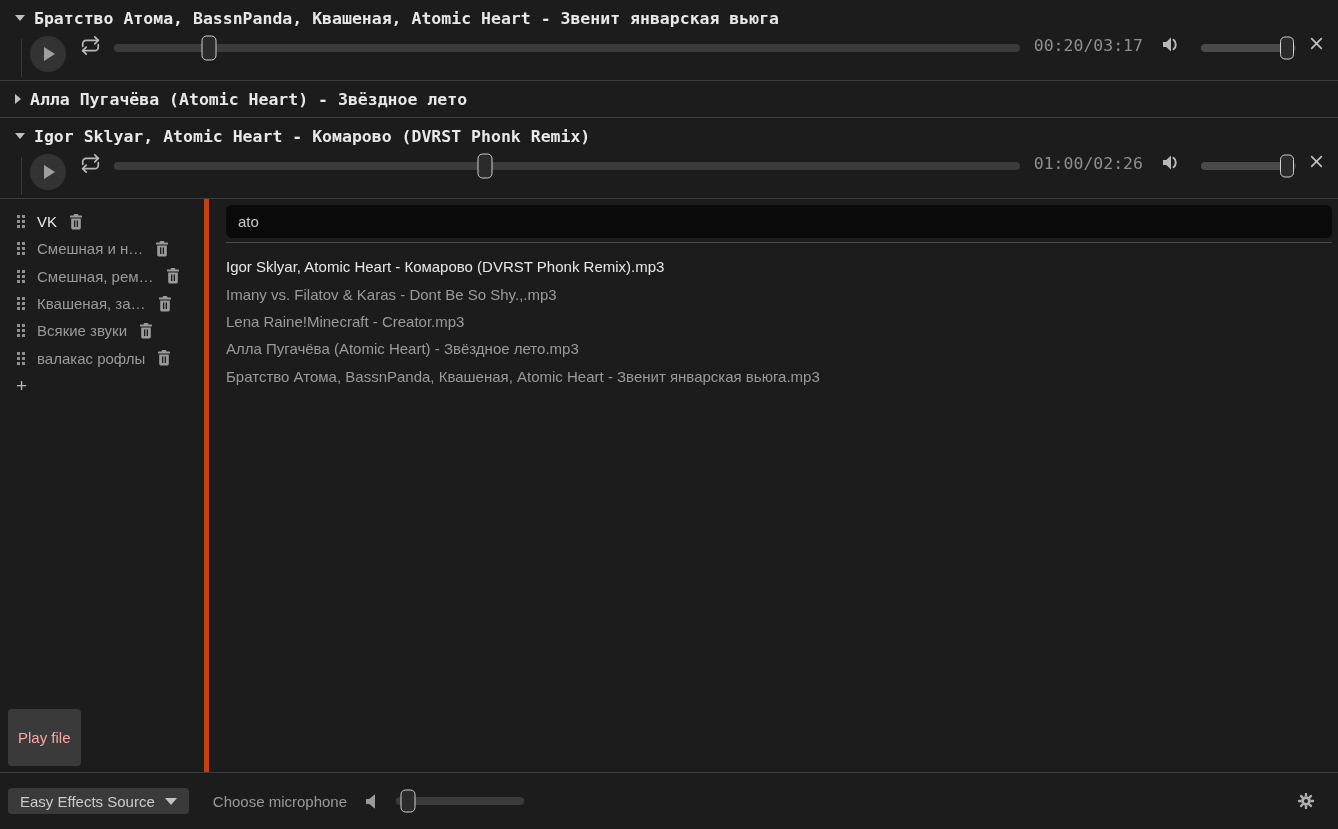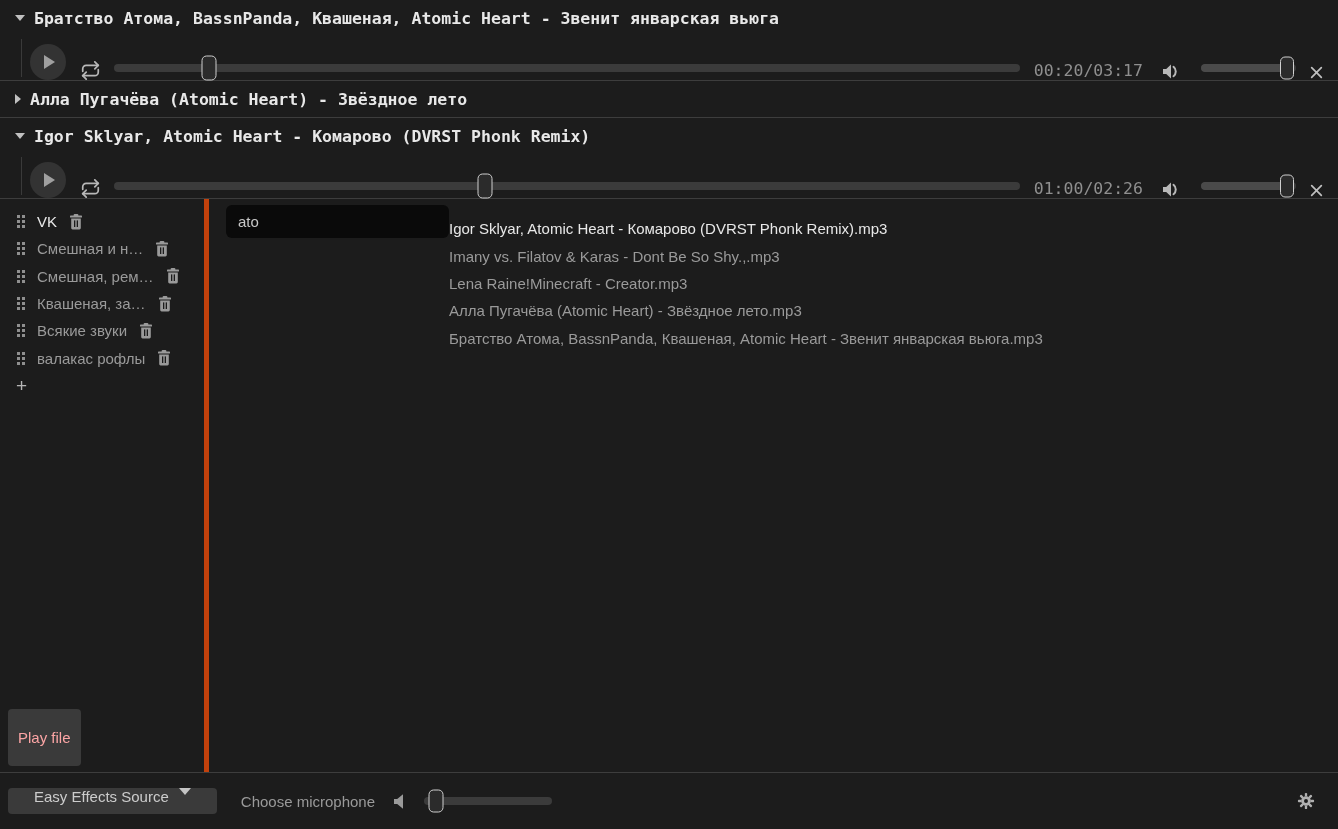--- a/index.html
+++ b/index.html
@@ -18,21 +18,21 @@
 
   
   .player-header{height:36px;display:flex;align-items:center;padding-left:15px;flex:none;}
   .tri-down{width:0;height:0;border-left:5px solid transparent;border-right:5px solid transparent;
     border-top:6px solid #c0c0c0;flex:none;}
   .tri-right{width:0;height:0;border-top:5px solid transparent;border-bottom:5px solid transparent;
     border-left:6px solid #c0c0c0;flex:none;}
   .player-title{margin-left:9px;font-family:"DejaVu Sans Mono","Liberation Mono",monospace;
     font-size:16.5px;font-weight:700;color:var(--text_bright);white-space:nowrap;}
 
-  .player-controls{height:44px;display:flex;align-items:flex-end;padding:0 14px 0 30px;
+  .player-controls{height:44px;display:flex;align-items:flex-start;padding:0 14px 0 30px;
     position:relative;flex:none;}
   .player-controls::before{content:"";position:absolute;left:21px;top:3px;bottom:3px;width:1px;
     background:#3a3a3a;}
   .play-btn{width:36px;height:36px;border-radius:50%;background:#333333;border:none;flex:none;
     display:flex;align-items:center;justify-content:center;cursor:pointer;padding:0;}
   .play-tri{width:0;height:0;border-top:7px solid transparent;border-bottom:7px solid transparent;
     border-left:11px solid #9f9f9f;margin-left:3px;}
   .repeat{margin-left:14px;flex:none;display:flex;}
   .seek{flex:1;height:24px;position:relative;margin-left:13px;cursor:pointer;}
   .slider-track{position:absolute;left:0;right:0;top:50%;transform:translateY(-50%);
@@ -60,33 +60,33 @@
     position:relative;top:-5px;margin-left:1px;}
   .tab-label{margin-left:14px;font-size:15px;color:var(--text_dim);white-space:nowrap;}
   .tab-row.active .tab-label{color:var(--text_bright);}
   .trash{margin-left:12px;flex:none;display:flex;background:none;border:none;padding:0;cursor:pointer;}
   .add-btn{width:20px;height:24px;background:none;border:none;color:#b5b5b5;font-size:19px;
     line-height:20px;text-align:left;padding:0;margin-top:2px;cursor:pointer;font-family:inherit;}
   .play-file{margin-top:auto;align-self:flex-start;background:var(--button_bg);color:#fca5a5;
     border:none;border-radius:4px;font-size:15px;padding:20px 10px;margin-left:-8px;cursor:pointer;
     font-family:inherit;}
 
-  .content{flex:1;padding:6px 6px 0 17px;display:flex;flex-direction:row;min-width:0;}
+  .content{flex:1;padding:6px 6px 0 17px;display:flex;flex-direction:column;min-width:0;}
   .search{height:33px;background:var(--input_bg);border:none;border-radius:6px;color:#c8c8c8;
     font-size:15px;padding:0 12px;outline:none;font-family:inherit;flex:none;}
   .search-underline{height:1px;background:#4a4a4a;margin-top:4px;flex:none;}
   .files{list-style:none;margin:10px 0 0 0;padding:0;}
   .file-row{height:27.4px;display:flex;align-items:center;font-size:15px;color:var(--text_dim);
     white-space:nowrap;cursor:pointer;}
   .file-row.active{color:var(--text_bright);}
 
   
   .bottom-bar{height:56px;flex:none;display:flex;align-items:center;padding:0 8px;}
   .source-btn{height:26px;background:var(--button_bg);border:none;border-radius:4px;color:#cccccc;
-    font-size:15px;padding:0 26px;display:flex;gap:10px;cursor:pointer;
+    font-size:15px;padding:0 12px;display:flex;align-items:center;gap:10px;cursor:pointer;
     font-family:inherit;flex:none;}
   .caret{width:0;height:0;border-left:6px solid transparent;border-right:6px solid transparent;
     border-top:7px solid #c4c4c4;}
   .mic-label{margin-left:24px;font-size:15px;color:var(--text_dim);flex:none;}
   .mute-icon{margin-left:17px;flex:none;display:flex;}
   .mic-slider{width:128px;height:24px;position:relative;margin-left:17px;flex:none;cursor:pointer;}
   .mic-slider .slider-handle{width:15px;height:23px;}
   .spacer{flex:1;}
   .gear-btn{background:none;border:none;padding:0;margin-right:15px;display:flex;cursor:pointer;}
 </style>

